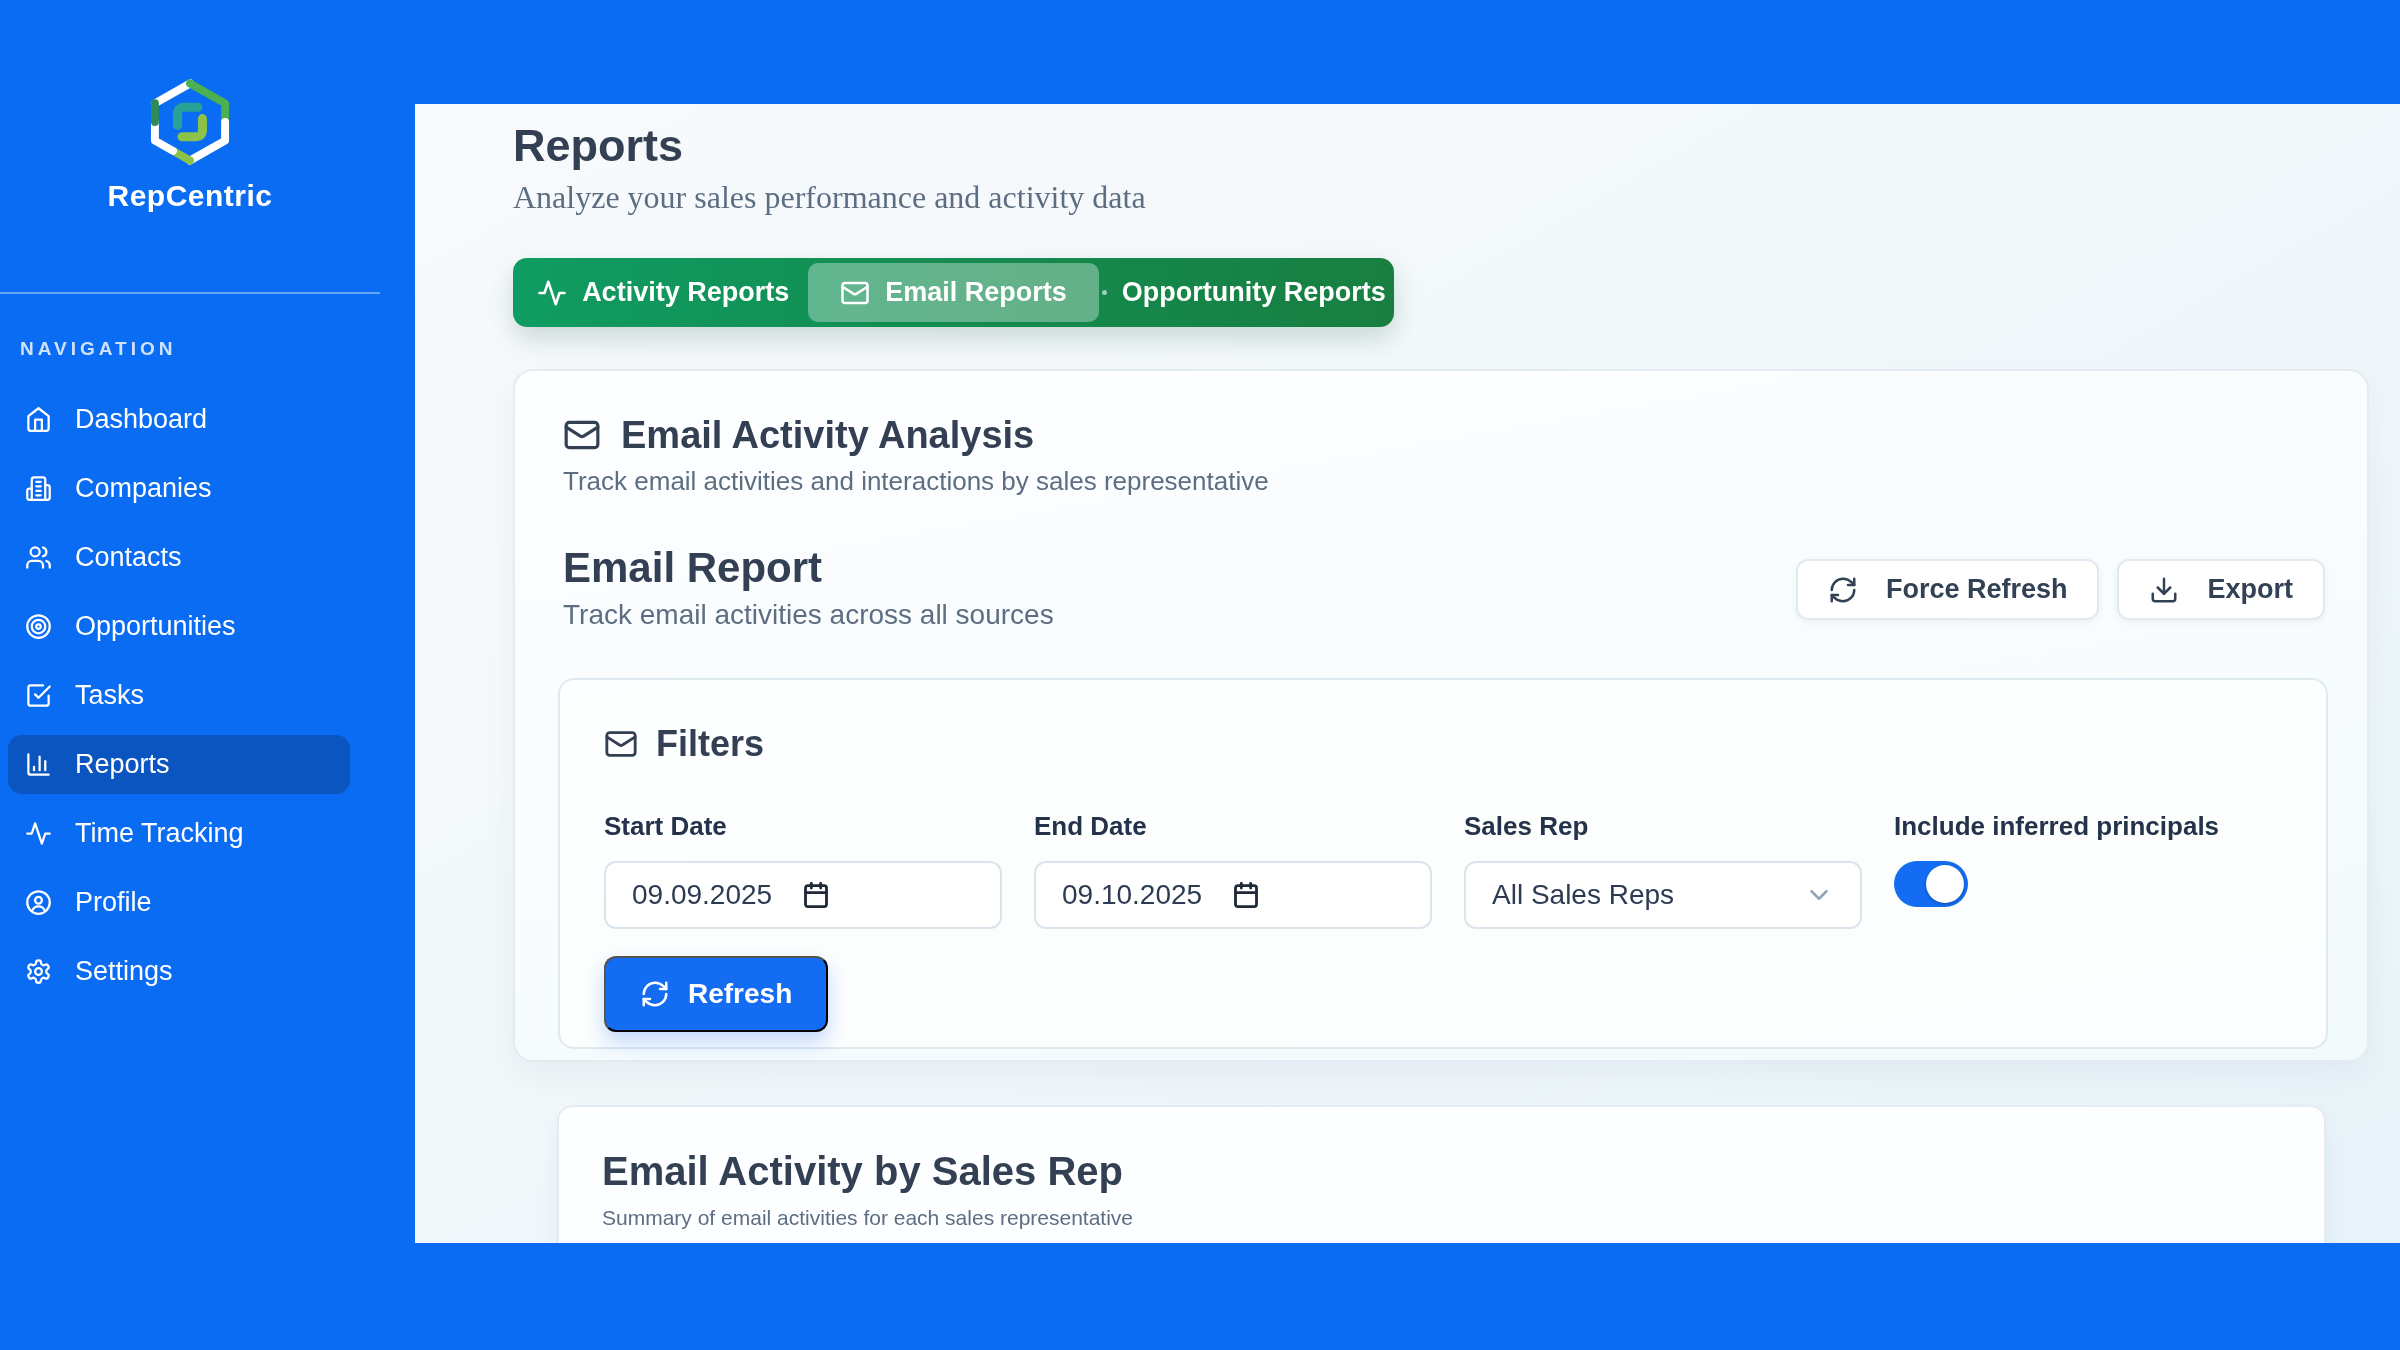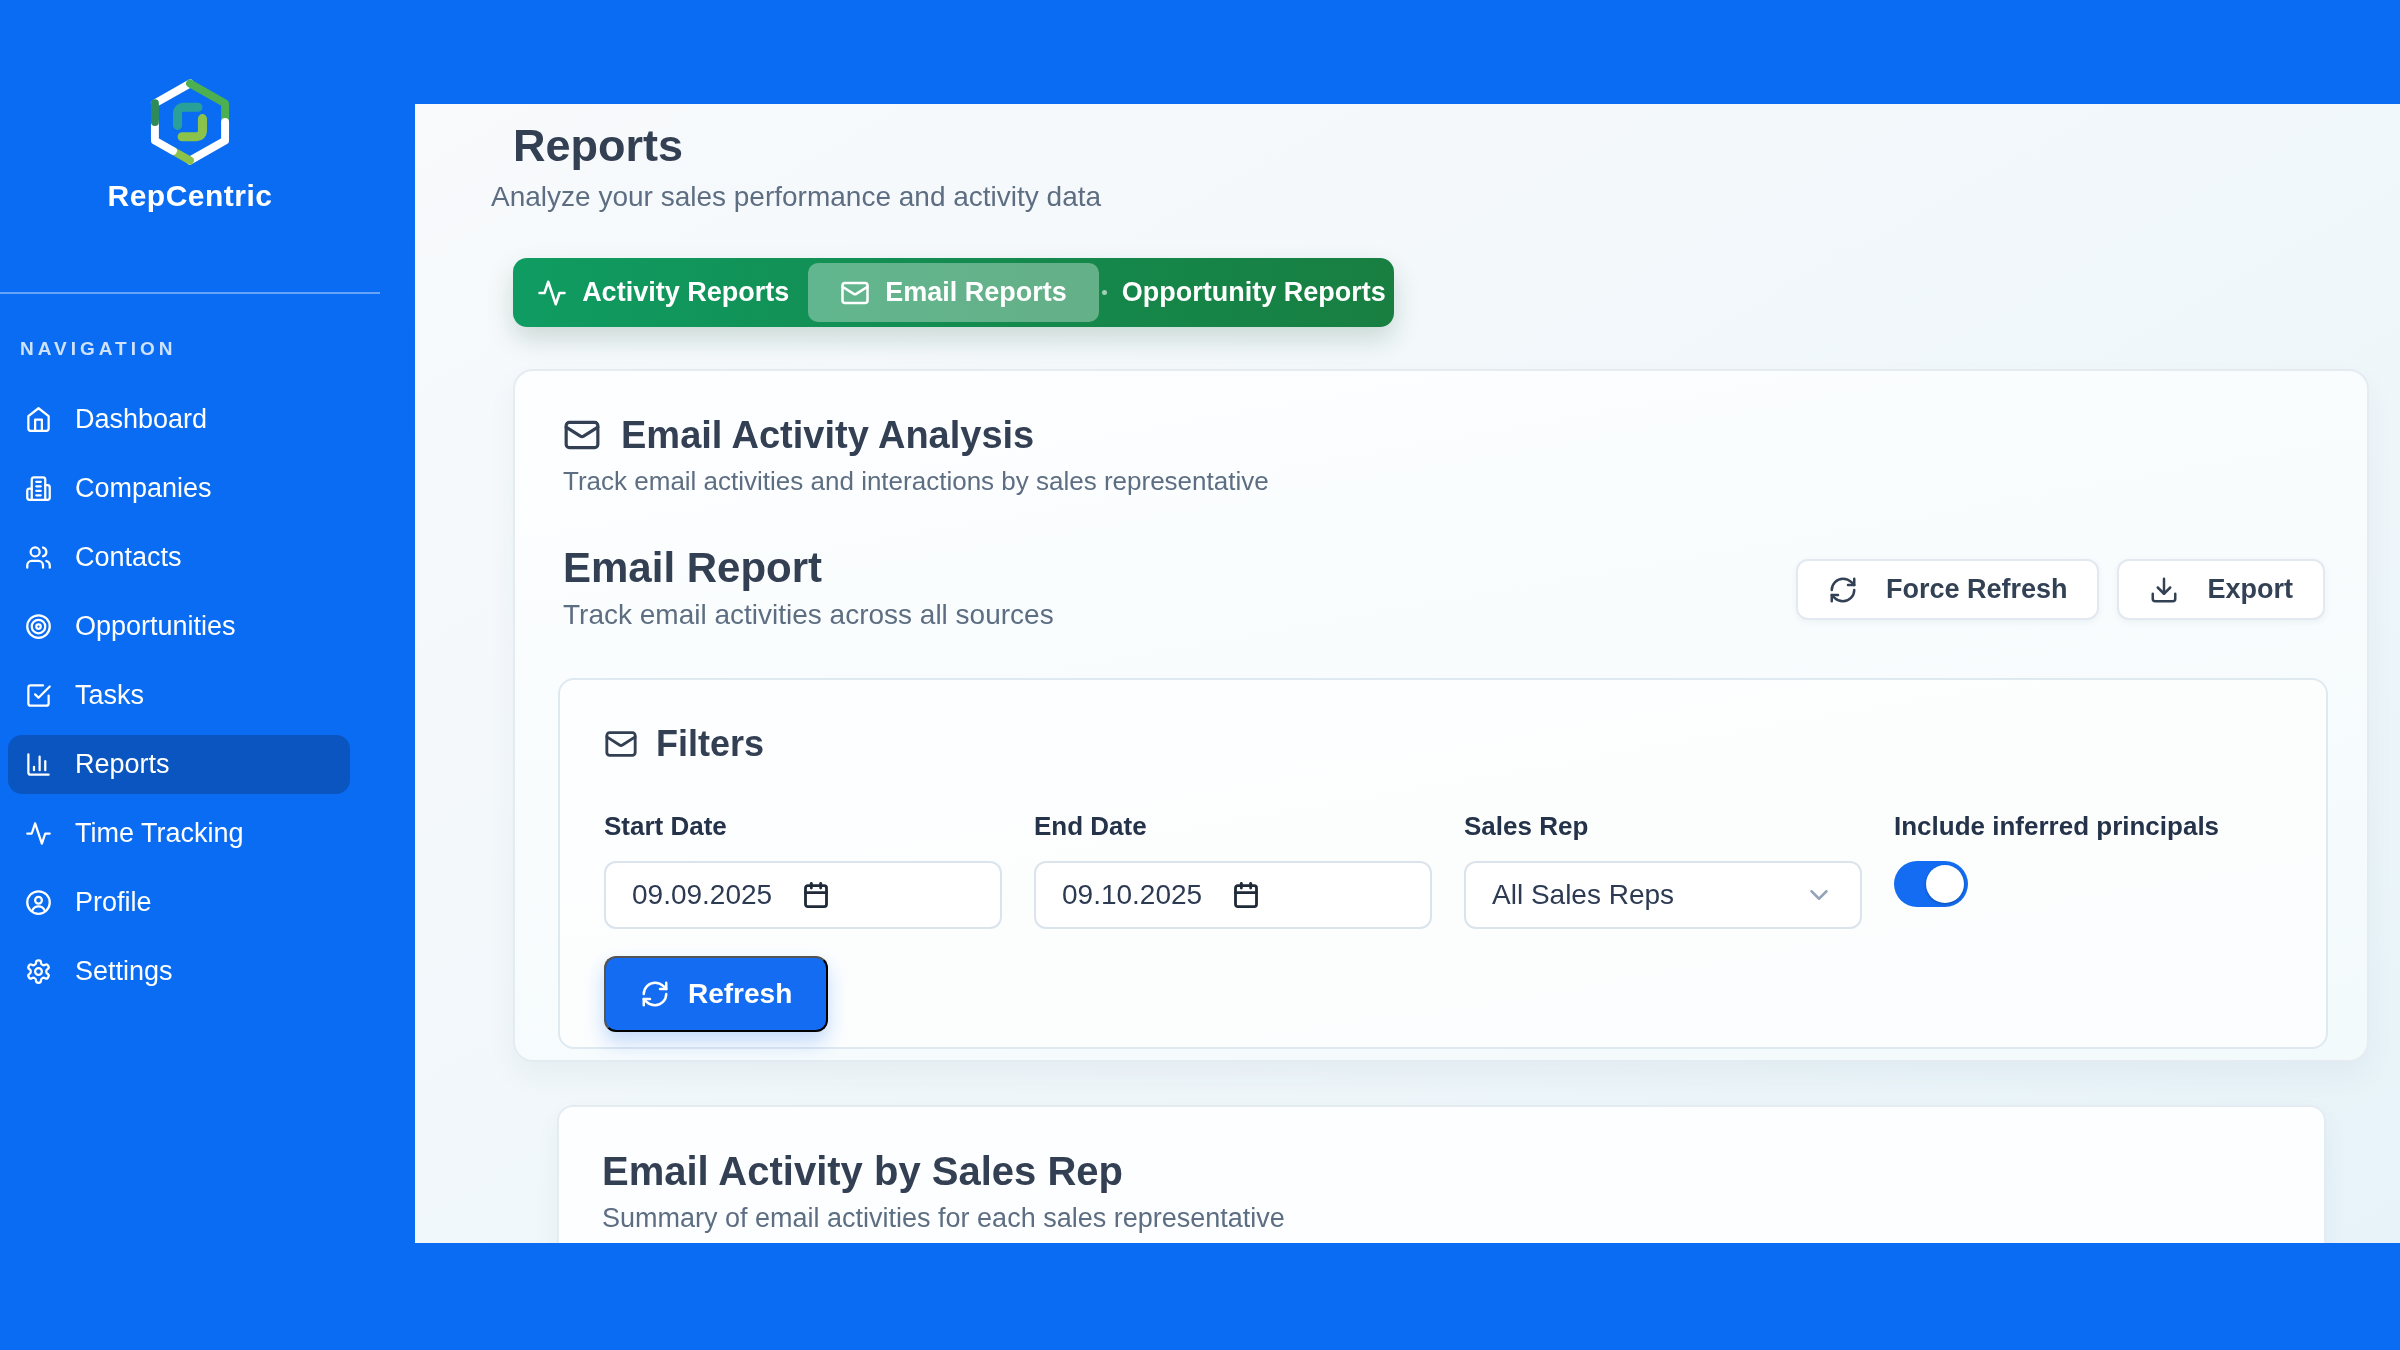--- a/index.html
+++ b/index.html
@@ -30,21 +30,21 @@
   .nav-item.active { background:#0b55c0; }
   .nav-item svg { flex:0 0 auto; }
 
   
   .panel {
     position:absolute; left:415px; top:104px; right:0; bottom:107px;
     background:linear-gradient(150deg,#f8fafc 0%,#f0f7fa 55%,#e7f3f9 100%);
     overflow:hidden;
   }
   .page-title { margin:16px 0 0 98px; font-size:45px; font-weight:800; color:#333f52; line-height:52px; }
-  .page-sub { margin:8px 0 0 76px; font-size:28px; color:#5d6e82; line-height:34px; }
+  .page-sub { margin:8px 0 0 98px; font-size:32px; color:#5d6e82; line-height:34px;font-family:Liberation Serif, serif; }
 
   .tabbar {
     margin:44px 0 0 98px; width:881px; height:69px; border-radius:14px;
     background:linear-gradient(90deg,#0f9c62 0%,#148a4e 55%,#187f41 100%);
     display:flex; padding:5px; box-shadow:0 12px 26px rgba(10,80,50,.18);
   }
   .tab {
     flex:1; display:flex; align-items:center; justify-content:center; gap:15px;
     color:#fff; font-size:27px; font-weight:600; border-radius:10px; cursor:pointer; white-space:nowrap;
   }
@@ -101,21 +101,21 @@
     box-shadow:0 10px 20px rgba(18,102,240,.25);
   }
 
   
   .card2 {
     position:absolute; left:142px; top:1001px; width:1769px; height:320px;
     background:#fdfeff; border:2px solid #e4ecf2; border-radius:16px;
     box-shadow:0 10px 24px rgba(30,60,90,.05);
   }
   .c2-title { margin:41px 0 0 43px; font-size:40px; font-weight:700; color:#333f52; line-height:46px; }
-  .c2-sub { margin:8px 0 0 43px; font-size:27px; color:#5d6e82; line-height:32px; }
+  .c2-sub { margin:8px 0 0 43px; font-size:21px; color:#5d6e82; line-height:32px; }
 </style>
 </head>
 <body>
 
 <div class="app">
 
   <aside class="sidebar">
     <div class="logo-block">
       <svg width="82" height="86" viewBox="0 0 70 76" fill="none">
         <path d="M4 21.5 35 4" stroke="#ffffff" stroke-width="7" stroke-linecap="round"></path>

